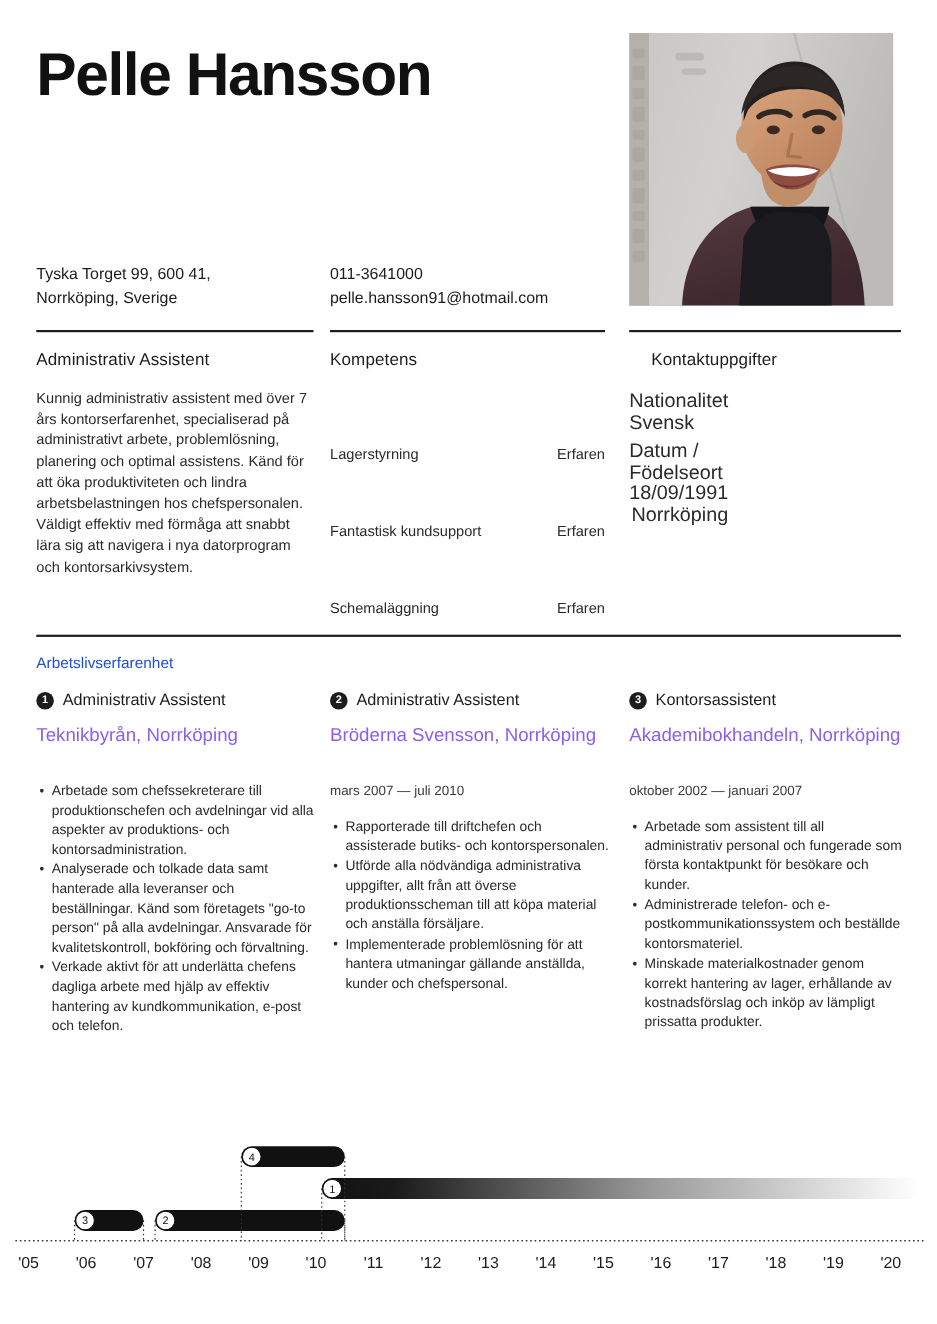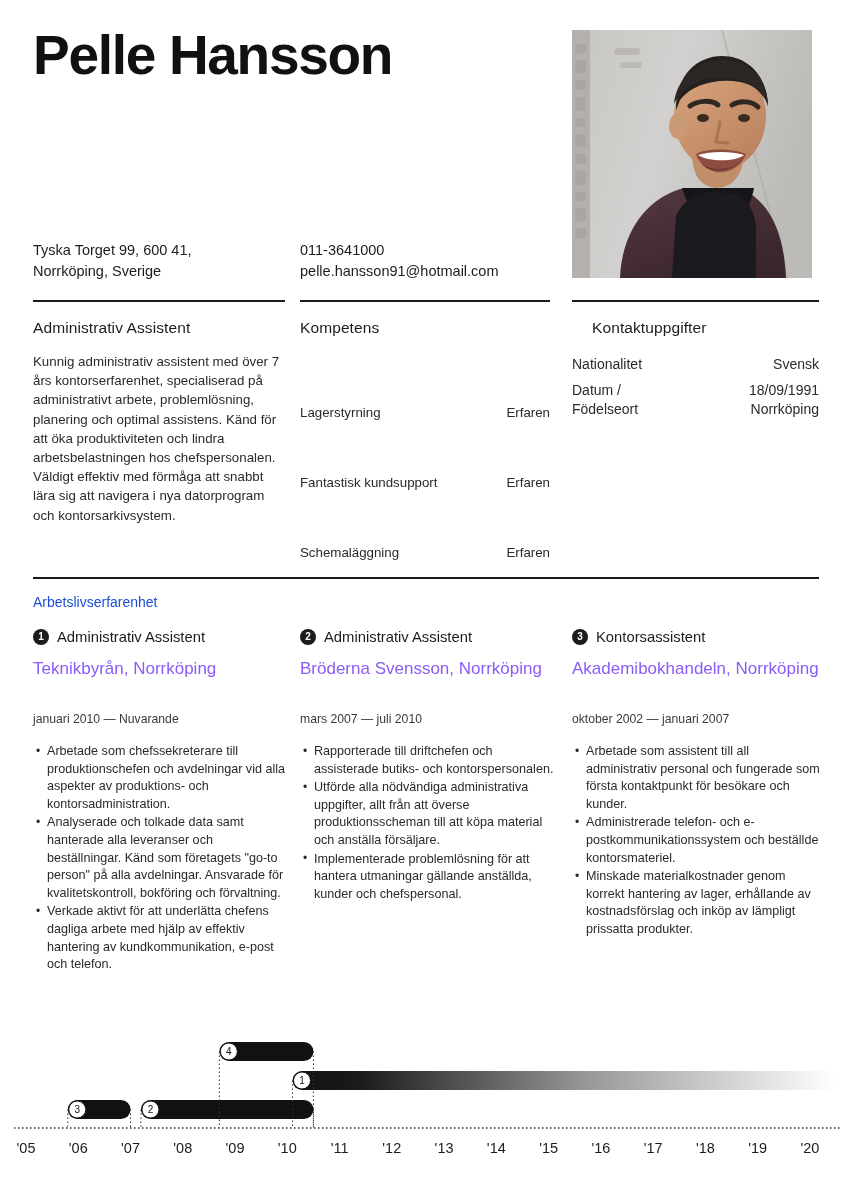--- a/index.html
+++ b/index.html
@@ -23,21 +23,21 @@
     width: 852px;
     height: 1204px;
     box-sizing: border-box;
     padding: 0;
   }
 
   
   .header {
     position: absolute;
     left: 33px;
-    top: 24px;
+    top: 36px;
     width: 530px;
     height: 70px;
   }
   .name {
     font-size: 55px;
     font-weight: 700;
     letter-spacing: -1.3px;
     line-height: 62px;
     color: #111111;
     white-space: nowrap;
@@ -126,24 +126,25 @@
   .details {
     position: absolute;
     top: 355px;
     left: 572px;
     width: 247px;
   }
   .detail-row {
     display: flex;
     justify-content: space-between;
     align-items: flex-start;
-    font-size: 14px;
+    font-size: 18px;
     line-height: 19.5px;
     color: #2a2a2a;
     margin-bottom: 6px;
+    flex-direction: column;
   }
   .detail-label { white-space: pre-line; }
   .detail-value { text-align: right; white-space: pre-line; }
 
   
   .exp-heading {
     position: absolute;
     left: 33px;
     top: 592px;
     font-size: 14px;
@@ -333,21 +334,20 @@
   <div class="rule-full"></div>
 
   <div class="exp-heading">Arbetslivserfarenhet</div>
 
   <div class="job job-1">
     <div class="job-title-row">
       <span class="badge">1</span>
       <span class="job-title">Administrativ Assistent</span>
     </div>
     <div class="job-company">Teknikbyrån, Norrköping</div>
-    <div class="job-dates">januari 2010 — Nuvarande</div>
     <ul class="job-bullets">
       <li>Arbetade som chefssekreterare till produktionschefen och avdelningar vid alla aspekter av produktions- och kontorsadministration.</li>
       <li>Analyserade och tolkade data samt hanterade alla leveranser och beställningar. Känd som företagets "go-to person" på alla avdelningar. Ansvarade för kvalitetskontroll, bokföring och förvaltning.</li>
       <li>Verkade aktivt för att underlätta chefens dagliga arbete med hjälp av effektiv hantering av kundkommunikation, e-post och telefon.</li>
     </ul>
   </div>
 
   <div class="job job-2">
     <div class="job-title-row">
       <span class="badge">2</span>

